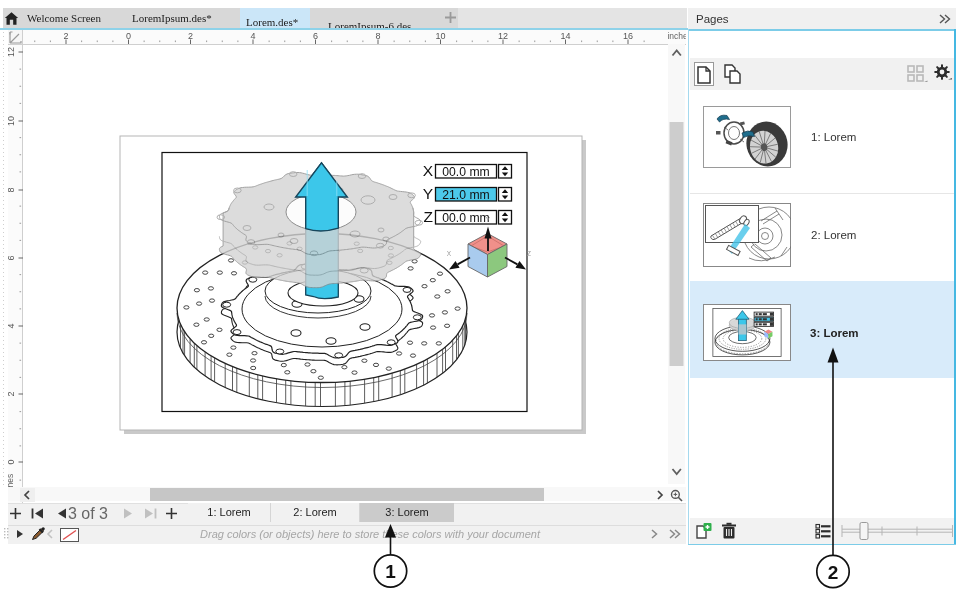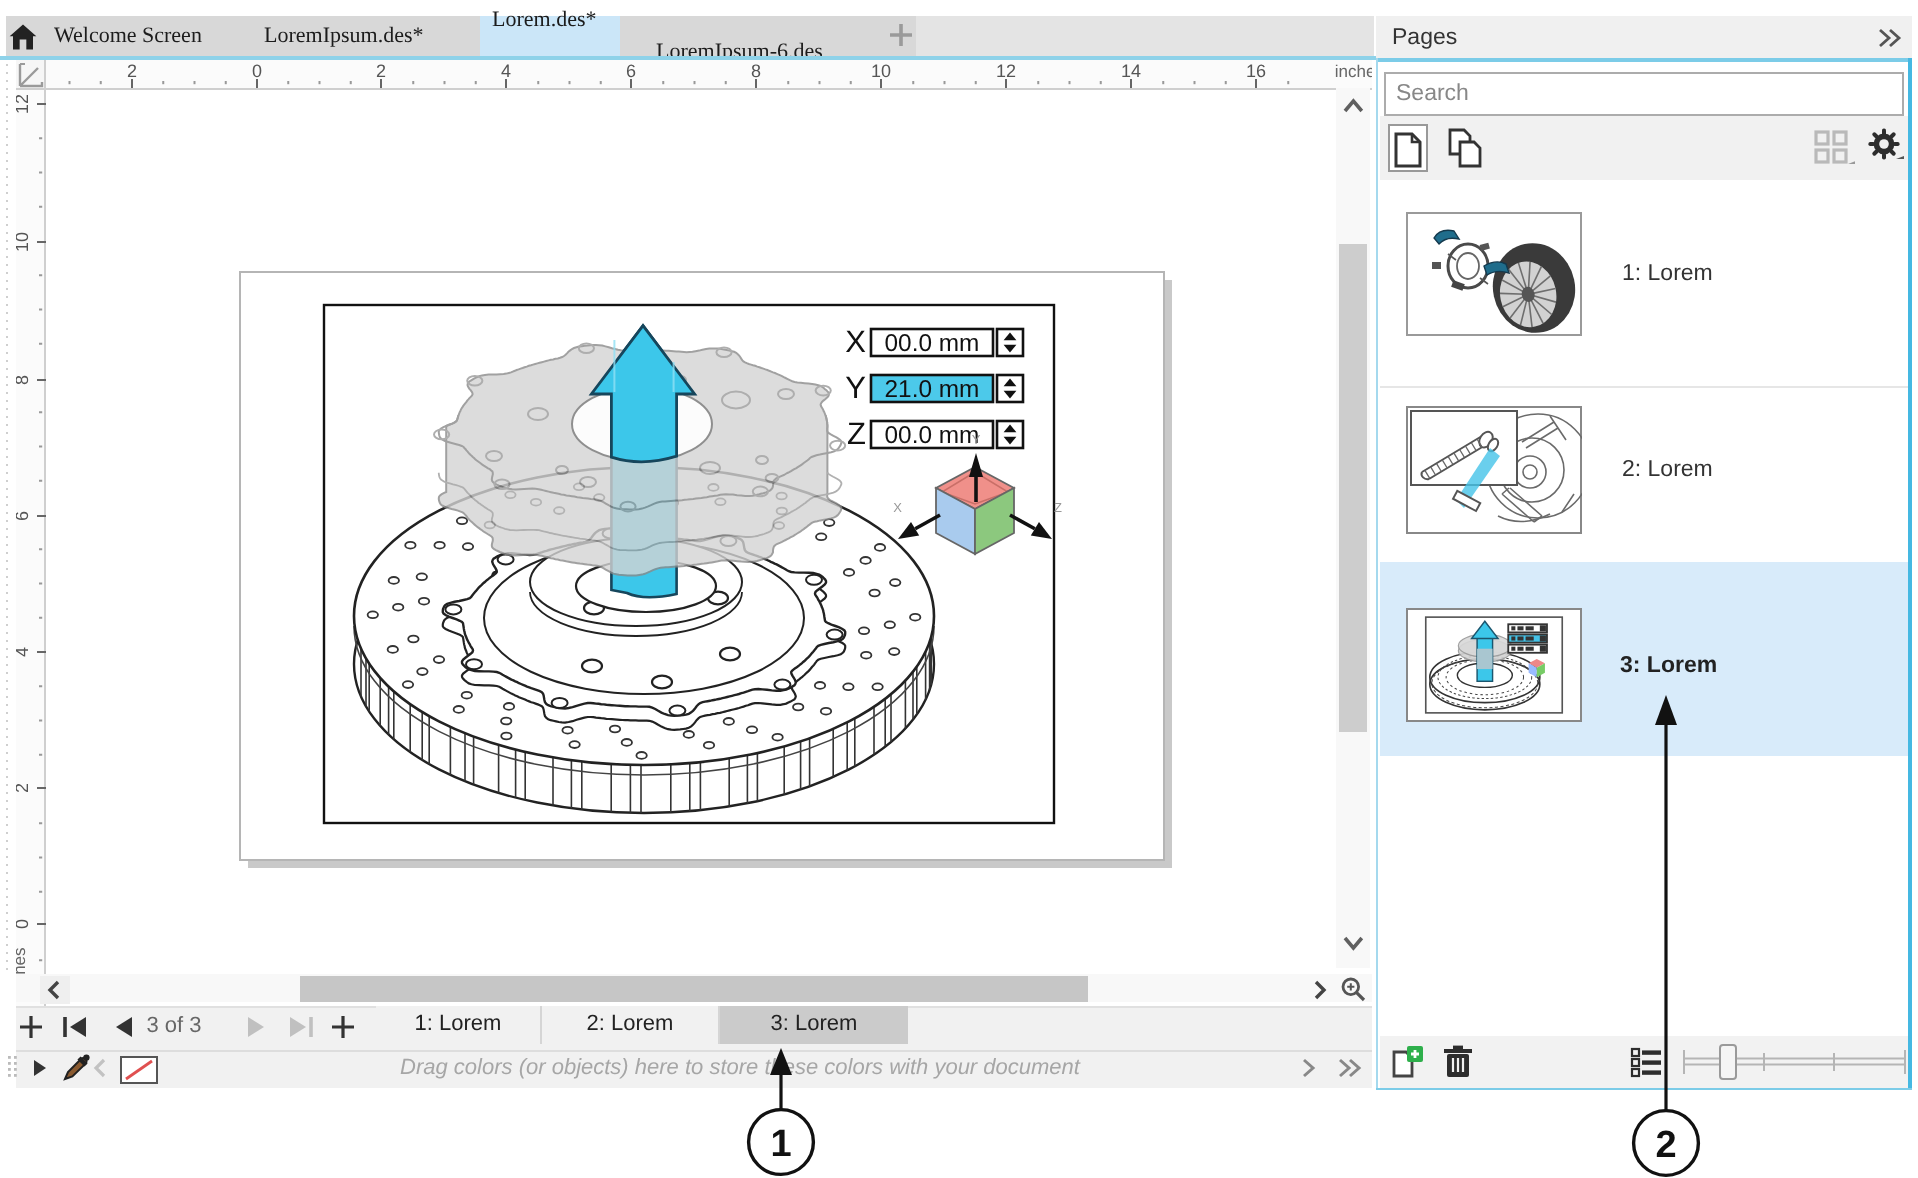--- a/index.html
+++ b/index.html
@@ -10,21 +10,21 @@
 </style></head><body>
 <div id="root">
 <div class="abs" style="left:3px;top:8px;width:455px;height:20px;background:#d8d8d8;"></div>
 <div class="abs" style="left:458px;top:8px;width:229px;height:20px;background:#e4e4e4;"></div>
 <div class="abs" style="left:240px;top:8px;width:70px;height:20px;background:#cbe6f8;"></div>
 <div class="abs" style="left:4px;top:11px;"><svg width="15" height="15" viewBox="0 0 18 17">
         <path d="M9 1 L17 8 L15 8 L15 16 L11 16 L11 10 L7 10 L7 16 L3 16 L3 8 L1 8 Z" fill="#222"></path>
       </svg></div>
 <div class="abs tabtxt" style="left:27px;top:8px;">Welcome Screen</div>
 <div class="abs tabtxt" style="left:132px;top:8px;">LoremIpsum.des*</div>
-<div class="abs tabtxt" style="left:246px;top:0;">Lorem.des*</div>
+<div class="abs tabtxt" style="left:246px;top:12px;">Lorem.des*</div>
 <div class="abs tabtxt" style="left:328px;top:16px;">LoremIpsum-6.des</div>
 <div class="abs" style="left:443px;top:10px;"><svg width="15" height="15" viewBox="0 0 15 15">
         <path d="M7.5 2 V13 M2 7.5 H13" stroke="#9a9a9a" stroke-width="1.8"></path>
       </svg></div>
 <div class="abs" style="left:0px;top:28px;width:688px;height:2px;background:#8ed2e9;"></div>
 <div class="abs" style="left:8px;top:30px;width:678px;height:14.5px;background:#fbfbfb;border-bottom:1px solid #cfcfcf;"></div>
 <svg class="abs" style="left:8px;top:30px;" width="678" height="15" viewBox="0 0 678 15">
       <text x="58" y="8.5" font-size="9" fill="#555" text-anchor="middle">2</text>
       <rect x="57.5" y="9.5" width="1" height="4.5" fill="#666"></rect>
       <text x="120.5" y="8.5" font-size="9" fill="#555" text-anchor="middle">0</text>
@@ -296,21 +296,21 @@
 <svg class="abs" style="left:8px;top:503px;" width="180" height="21" viewBox="0 0 180 21">
 <path d="M5.5 5 V16 M0 10.5 H11" transform="translate(2,0)" stroke="#333" stroke-width="1.6"></path>
 <path d="M24.5 5.5 V15.5" stroke="#333" stroke-width="1.8"></path>
       <polygon points="35,5.5 35,15.5 27,10.5" fill="#333"></polygon>
 <polygon points="58,5.5 58,15.5 50,10.5" fill="#333"></polygon>
 <polygon points="116,5.5 116,15.5 124,10.5" fill="#c0c0c0"></polygon>
 <polygon points="137,5.5 137,15.5 145,10.5" fill="#c0c0c0"></polygon>
       <path d="M147.5 5.5 V15.5" stroke="#c0c0c0" stroke-width="1.8"></path>
 <path d="M163.5 5 V16 M158 10.5 H169" stroke="#333" stroke-width="1.6"></path>
 </svg>
-<div class="abs" style="left:66px;top:503px;width:42px;text-align:center;font-size:11px;color:#666;line-height:21px;">3 of 3</div>
+<div class="abs" style="left:66px;top:503px;width:42px;text-align:right;font-size:16px;color:#666;line-height:21px;">3 of 3</div>
 <div class="abs" style="left:188px;top:502.5px;width:83px;height:19px;background:#f1f1f1;border-right:1px solid #d5d5d5;text-align:center;font-size:11px;color:#222;line-height:19px;">1: Lorem</div>
 <div class="abs" style="left:271px;top:502.5px;width:89px;height:19px;background:#f1f1f1;border-right:1px solid #d5d5d5;text-align:center;font-size:11px;color:#222;line-height:19px;">2: Lorem</div>
 <div class="abs" style="left:360px;top:502.5px;width:94px;height:19px;background:#cbcbcb;text-align:center;font-size:11px;color:#222;line-height:19px;">3: Lorem</div>
 <div class="abs" style="left:8px;top:524.5px;width:678px;height:19px;background:#f1f1f1;border-top:1px solid #ddd;"></div>
 <svg class="abs" style="left:2px;top:526px;" width="58" height="16" viewBox="0 0 58 16">
 <g fill="#bbb">
         <rect x="2" y="2" width="1.4" height="1.4"></rect>
         <rect x="2" y="5" width="1.4" height="1.4"></rect>
         <rect x="2" y="8" width="1.4" height="1.4"></rect>
         <rect x="2" y="11" width="1.4" height="1.4"></rect>
@@ -340,21 +340,20 @@
 </svg>
 <div class="abs" style="left:688px;top:8px;width:268px;height:22px;background:#f0f0f0;"></div>
 <div class="abs" style="left:696px;top:8px;font-size:11.5px;font-weight:normal;color:#333;line-height:22px;">Pages</div>
 <svg class="abs" style="left:938px;top:13px;" width="14" height="12" viewBox="0 0 14 12">
       <path d="M2 2 L6.5 6 L2 10 M7 2 L11.5 6 L7 10" fill="none" stroke="#555" stroke-width="1.4"></path>
     </svg>
 <div class="abs" style="left:688px;top:29px;width:268px;height:1.6px;background:#7ccce8;"></div>
 <div class="abs" style="left:688px;top:29px;width:1.4px;height:516px;background:#a5d9ee;"></div>
 <div class="abs" style="left:954.4px;top:29px;width:1.6px;height:516px;background:#45b8e2;"></div>
 <div class="abs" style="left:688px;top:543.5px;width:268px;height:1.5px;background:#7ccce8;"></div>
-<div class="abs" style="left:692px;top:36px;width:260px;height:22px;background:#fff;border:1px solid #acacac;font-size:11.5px;color:#888;line-height:20px;padding-left:5px;">Search</div>
 <div class="abs" style="left:689.6px;top:58px;width:264.8px;height:32px;background:#f1f1f1;"></div>
 <div class="abs" style="left:694px;top:62px;width:20px;height:24px;background:#fff;border:1px solid #999;text-align:center;padding-top:2px;"><svg width="16" height="20" viewBox="0 0 16 20">
         <path d="M2 2 L10 2 L14 6 L14 18 L2 18 Z" fill="#fff" stroke="#333" stroke-width="1.5"></path>
         <path d="M10 2 L10 6 L14 6" fill="none" stroke="#333" stroke-width="1.3"></path>
       </svg></div>
 <div class="abs" style="left:722px;top:63px;"><svg width="22" height="22" viewBox="0 0 22 22">
         <path d="M3 2 L10 2 L13 5 L13 14 L3 14 Z" fill="#fff" stroke="#333" stroke-width="1.4"></path>
         <path d="M8 8 L15 8 L18 11 L18 20 L8 20 Z" fill="#fff" stroke="#333" stroke-width="1.4"></path>
       </svg></div>
 <div class="abs" style="left:906px;top:64px;"><svg width="22" height="20" viewBox="0 0 22 20">

